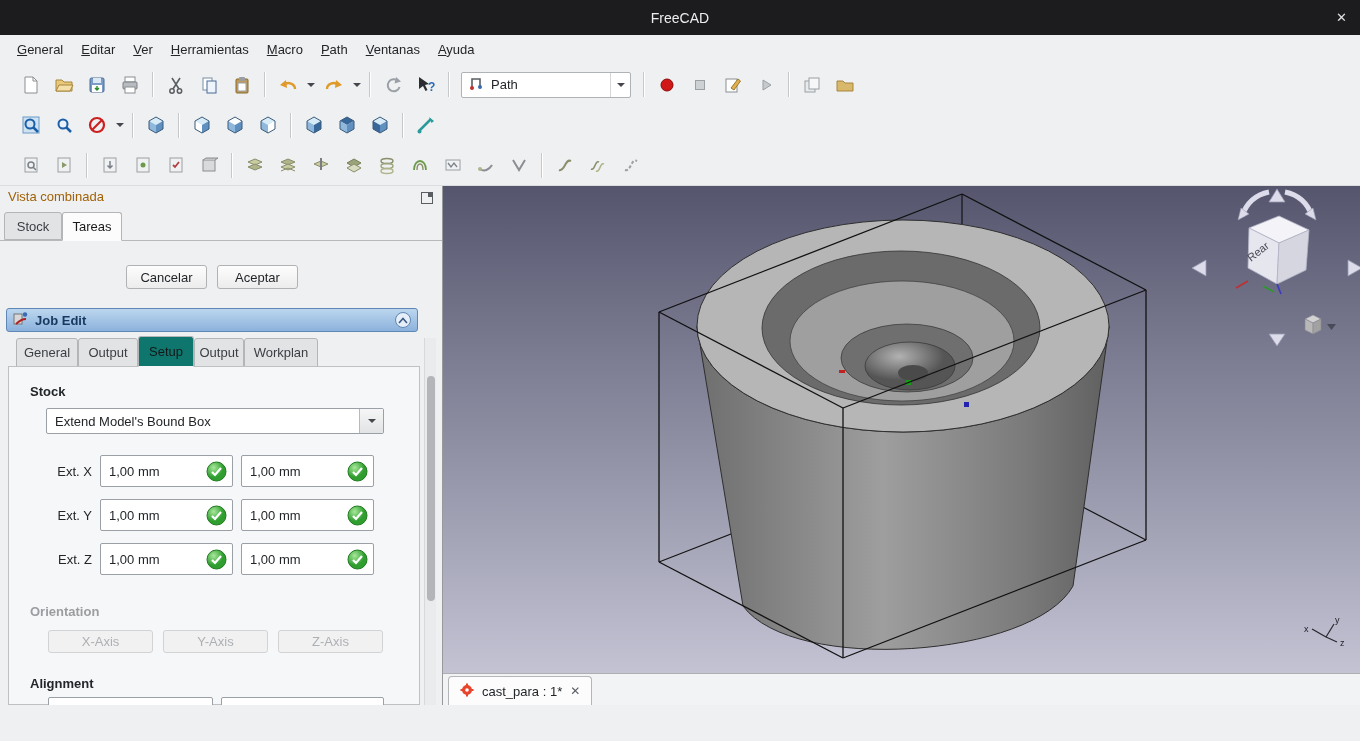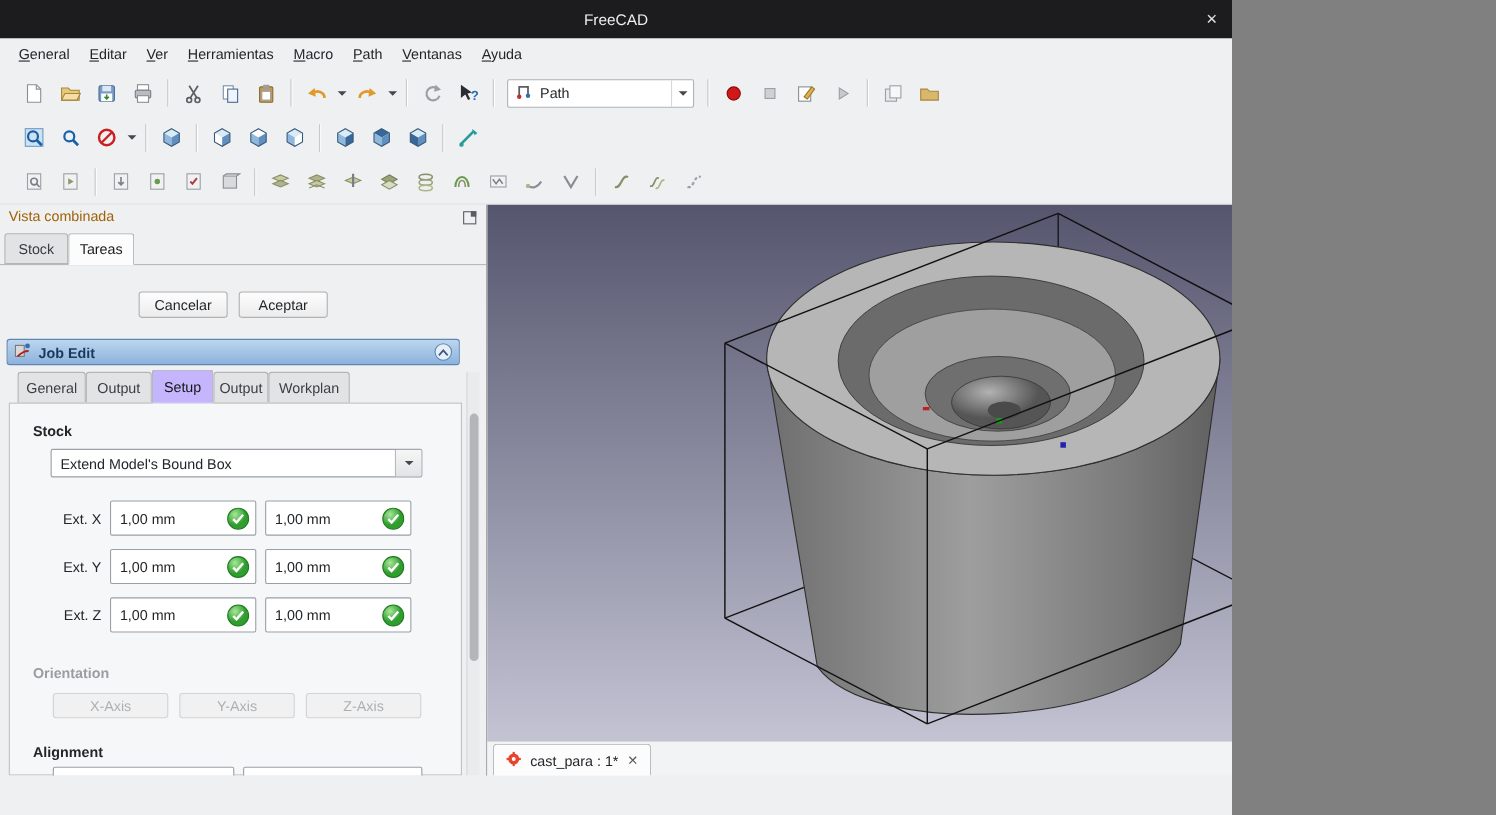--- a/index.html
+++ b/index.html
@@ -1,18 +1,18 @@
 <!DOCTYPE html>
 <html><head>
 <meta charset="utf-8">
 <style>
   * { margin:0; padding:0; box-sizing:border-box; }
   html,body { background:#808080; }
   body { font-family:"Liberation Sans", sans-serif; font-size:13px; color:#1a1a1a; }
-  .screen { position:relative; width:1120px; height:741px; background:#eff0f1; overflow:hidden; }
+  .screen { position:relative; width:1360px; height:741px; background:#eff0f1; overflow:hidden; }
 
   
   .titlebar { position:absolute; left:0; top:0; width:100%; height:35px; background:#1c1c1e;
               color:#ededed; display:flex; align-items:center; justify-content:center; font-size:14px; }
   .titlebar .close { position:absolute; right:13px; top:0; height:35px; display:flex; align-items:center; font-size:13px; color:#e0e0e0; }
 
   
   .menubar { position:absolute; top:35px; left:0; width:100%; height:29px; background:#eff0f1;
              display:flex; align-items:center; padding-left:8px; }
   .menu-item { display:inline-block; padding:4px 9px 5px 9px; color:#232629; }
@@ -48,21 +48,21 @@
   .btn.disabled { background:#f1f1f2; border-color:#d2d3d5; color:#adb0b3; }
 
   .job-header { position:absolute; left:6px; top:122px; width:412px; height:24px; border:1px solid #5f87b5; border-radius:3px;
                 background:linear-gradient(#bcd6ee,#8cb2dc); display:flex; align-items:center; padding:0 6px; gap:7px; }
   .job-title { font-weight:bold; color:#17395f; flex:1; }
   .collapse-btn { width:16px; height:16px; border-radius:8px; border:1px solid #5f87b5; background:#e6eff8;
                   display:flex; align-items:center; justify-content:center; }
 
   .job-tab { position:absolute; top:152px; height:29px; display:flex; align-items:center; justify-content:center;
              border:1px solid #b4b5b7; border-radius:3px 3px 0 0; background:#e2e3e5; color:#3a3e42; font-size:13px; }
-  .job-tab.active { background:#c4b5fd; border-bottom:1px solid #f6f7f8; color:#14171a; top:150px; height:31px; z-index:3; }
+  .job-tab.active { background:#0f766e; border-bottom:1px solid #f6f7f8; color:#14171a; top:150px; height:31px; z-index:3; }
   .job-pane { position:absolute; left:8px; top:180px; width:412px; height:339px; background:#f6f7f8; border:1px solid #bfc0c2; }
 
   .sec-heading { position:absolute; font-weight:bold; color:#232629; }
   .sec-heading.dim { color:#9b9da0; }
 
   .stock-combo { position:absolute; left:46px; top:222px; width:338px; height:26px; background:#fff; border:1px solid #9aa0a6;
                  border-radius:2px; display:flex; align-items:center; }
   .stock-combo .val { flex:1; padding-left:8px; color:#232629; }
   .combo-btn { width:24px; height:24px; background:linear-gradient(#f6f6f7,#e2e3e4); border-left:1px solid #b8b9bb;
                display:flex; align-items:center; justify-content:center; }

